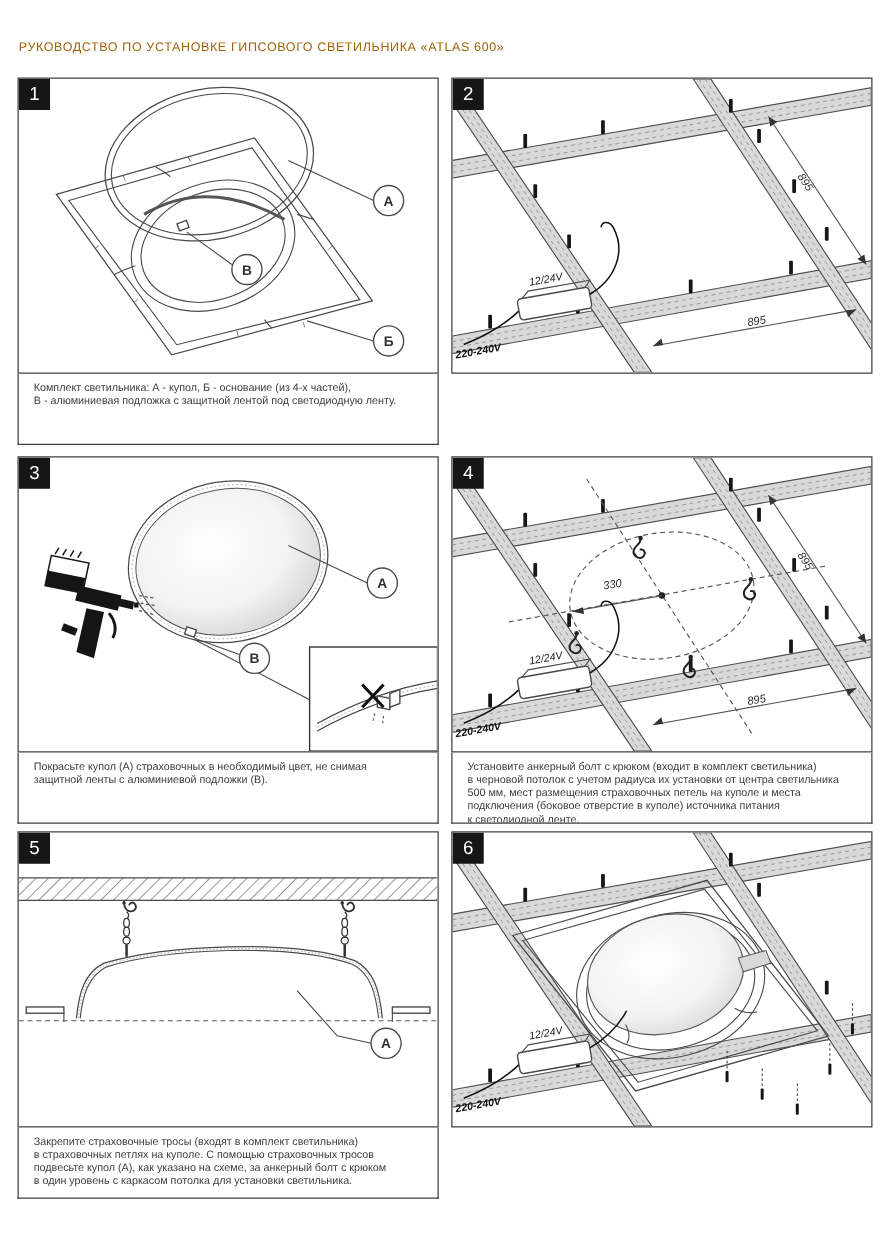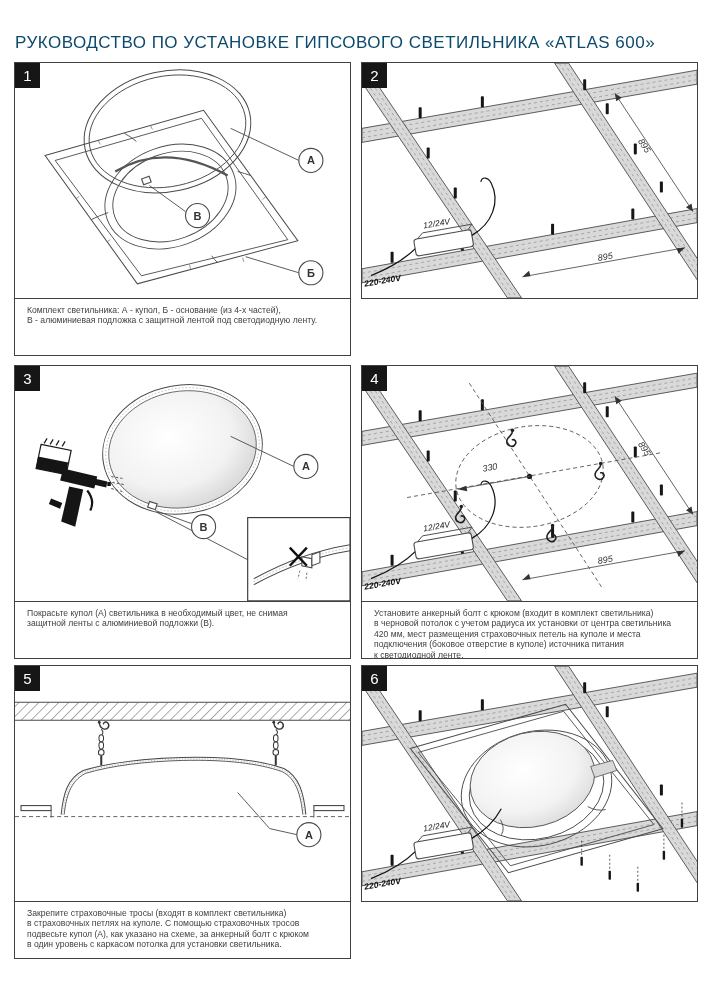--- a/index.html
+++ b/index.html
@@ -1,17 +1,17 @@
 <!DOCTYPE html>
 <html><head>
 <meta charset="utf-8">
 <style>
   html,body{margin:0;padding:0;background:#fff;}
   body{width:707px;height:1000px;position:relative;font-family:"Liberation Sans",sans-serif;color:#3d3d3d;}
-  .page-title{position:absolute;left:15px;top:33px;font-size:17px;letter-spacing:.5px;color:#0c4a6e;white-space:nowrap;}
+  .page-title{position:absolute;left:15px;top:33px;font-size:10px;letter-spacing:.5px;color:#a16207;white-space:nowrap;}
   .panel{position:absolute;width:337px;}
   .p1{left:14px;top:62px}.p2{left:361px;top:62px}
   .p3{left:14px;top:365px}.p4{left:361px;top:365px}
   .p5{left:14px;top:665px}.p6{left:361px;top:665px}
   .illus{position:relative;height:237px;border:1px solid #414141;background:#fff;box-sizing:border-box;overflow:hidden;}
   .badge{position:absolute;left:0;top:0;width:25px;height:25px;background:#161616;color:#fff;
          display:flex;align-items:center;justify-content:center;font-size:15px;z-index:5;}
   .caption{height:57px;border:1px solid #414141;border-top:none;box-sizing:border-box;
            padding:6px 20px 0 12px;font-size:8.6px;line-height:10.4px;color:#3e3e3e;white-space:pre-line;overflow:hidden;}
   svg{display:block}
@@ -178,21 +178,21 @@
         <path d="M238,212 Q285,186 334,178" class="ln"></path>
         <path d="M238,218 Q285,192 334,184" class="ln"></path>
         <path d="M238,215 Q285,189 334,181" stroke="#999" stroke-width=".7" stroke-dasharray="1.5 2" fill="none"></path>
         <polygon points="286,190 296,192 296,201 286,199" class="wht"></polygon>
         <polygon points="296,188 304,185 304,196 296,199" class="wht"></polygon>
         <path d="M284,204 l-2,8 M291,206 l-1,8" stroke="#555" stroke-width=".9" stroke-dasharray="2 2" fill="none"></path>
         <path d="M274,181 L291,199 M291,181 L274,199" stroke="#111" stroke-width="2.4"></path>
       </g>
     </svg>
   </div>
-  <div class="caption">Покрасьте купол (А) светильника в необходимый цвет, не снимая
+  <div class="caption">Покрасьте купол (А) страховочных в необходимый цвет, не снимая
 защитной ленты с алюминиевой подложки (В).</div>
 </section>
 
 <section class="panel p4">
   <div class="illus">
     <div class="badge">4</div>
     <svg width="335" height="235" viewBox="0 0 334 234">
       <defs>
         <g id="hk4">
           <circle cx="0" cy="0" r="1.8" fill="#222"></circle>
@@ -253,21 +253,21 @@
       <g>
         <line x1="160" y1="213" x2="322" y2="184" class="dimln"></line>
         <path class="arrow" d="M160,213 l8,-0.5 l-1.5,-5.5 z"></path>
           <path class="arrow" d="M322,184 l-8,0.5 l1.5,5.5 z"></path>
         <text transform="translate(243,196) rotate(-10)" text-anchor="middle" class="dimtxt">895</text>
       </g>
     </svg>
   </div>
   <div class="caption">Установите анкерный болт с крюком (входит в комплект светильника)
 в черновой потолок с учетом радиуса их установки от центра светильника
-420 мм,  мест размещения страховочных петель на куполе и места
+500 мм,  мест размещения страховочных петель на куполе и места
 подключения (боковое отверстие в куполе) источника питания
 к светодиодной ленте.</div>
 </section>
 
 <section class="panel p5">
   <div class="illus">
     <div class="badge">5</div>
     <svg width="335" height="235" viewBox="0 0 334 234">
       <defs>
         <pattern id="hb" width="7" height="7" patternUnits="userSpaceOnUse" patternTransform="rotate(45)">

